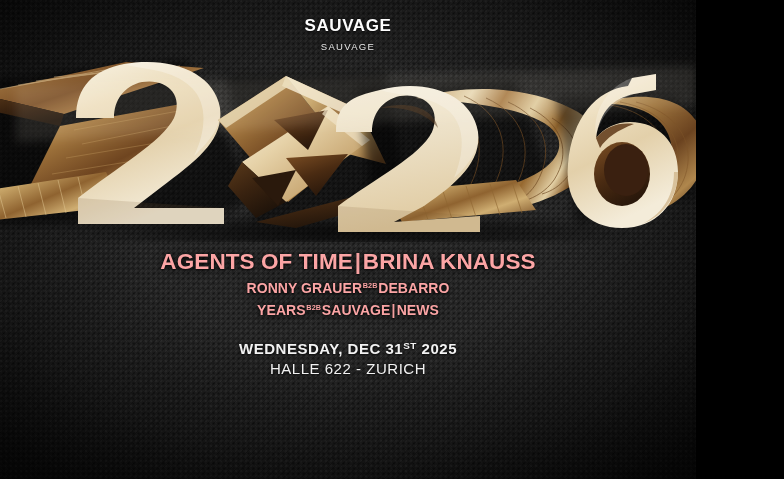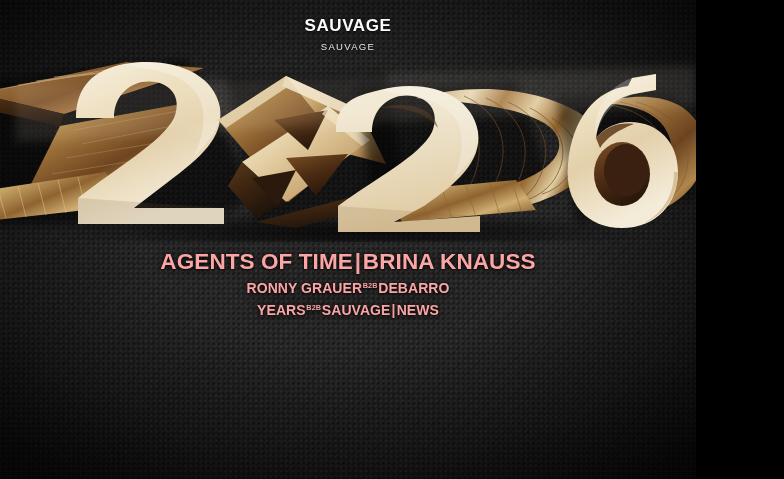--- a/index.html
+++ b/index.html
@@ -441,15 +441,21 @@
         <span>AGENTS OF TIME</span><span class="sep">|</span><span>BRINA KNAUSS</span>
       </div>
       <div class="ln ln-3">
         <span>RONNY GRAUER</span><span class="b2b">B2B</span><span>DEBARRO</span>
       </div>
       <div class="ln ln-4">
         <span>YEARS</span><span class="b2b">B2B</span><span>SAUVAGE</span><span class="sep">|</span><span>NEWS</span>
       </div>
     </div>
 
+    <div class="footer">
+      <div class="fl fl-date">
+        <span>WEDNESDAY, DEC 31</span><span class="ord">ST</span><span> 2025</span>
+      </div>
+      <div class="fl fl-venue">HALLE 622 - ZURICH</div>
+    </div>
 
   </div>
 </div>
 
 </body></html>

